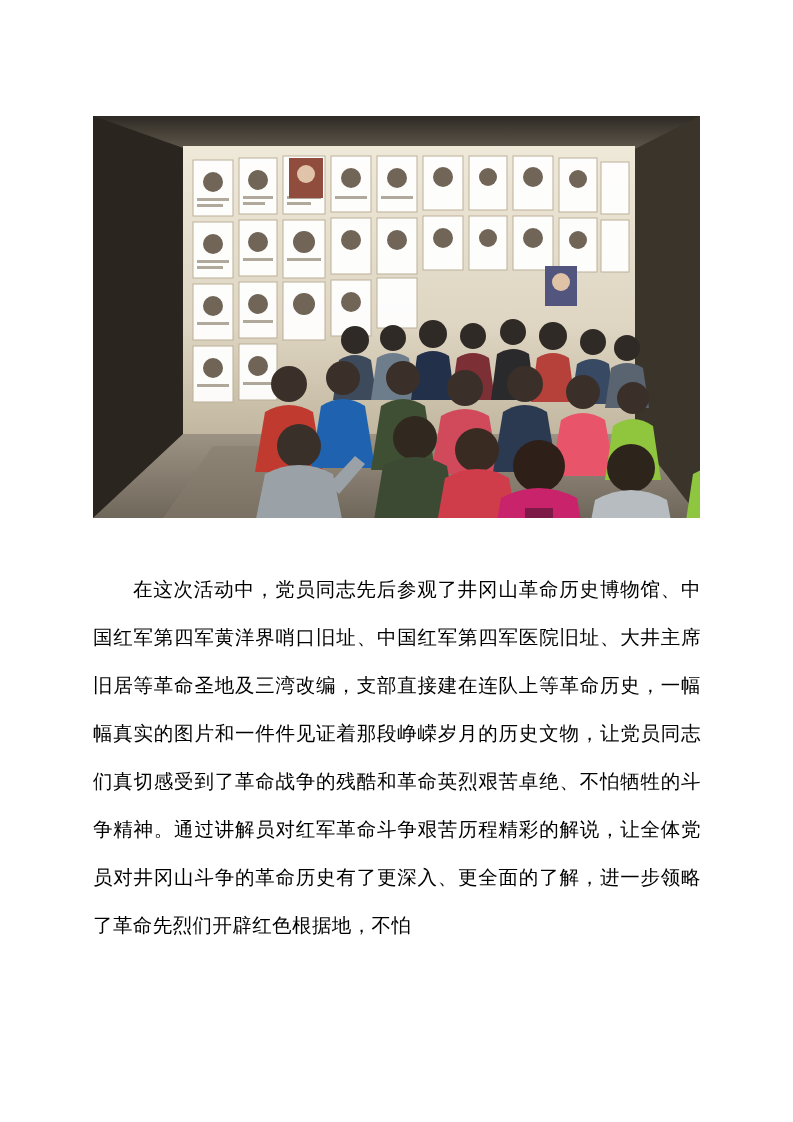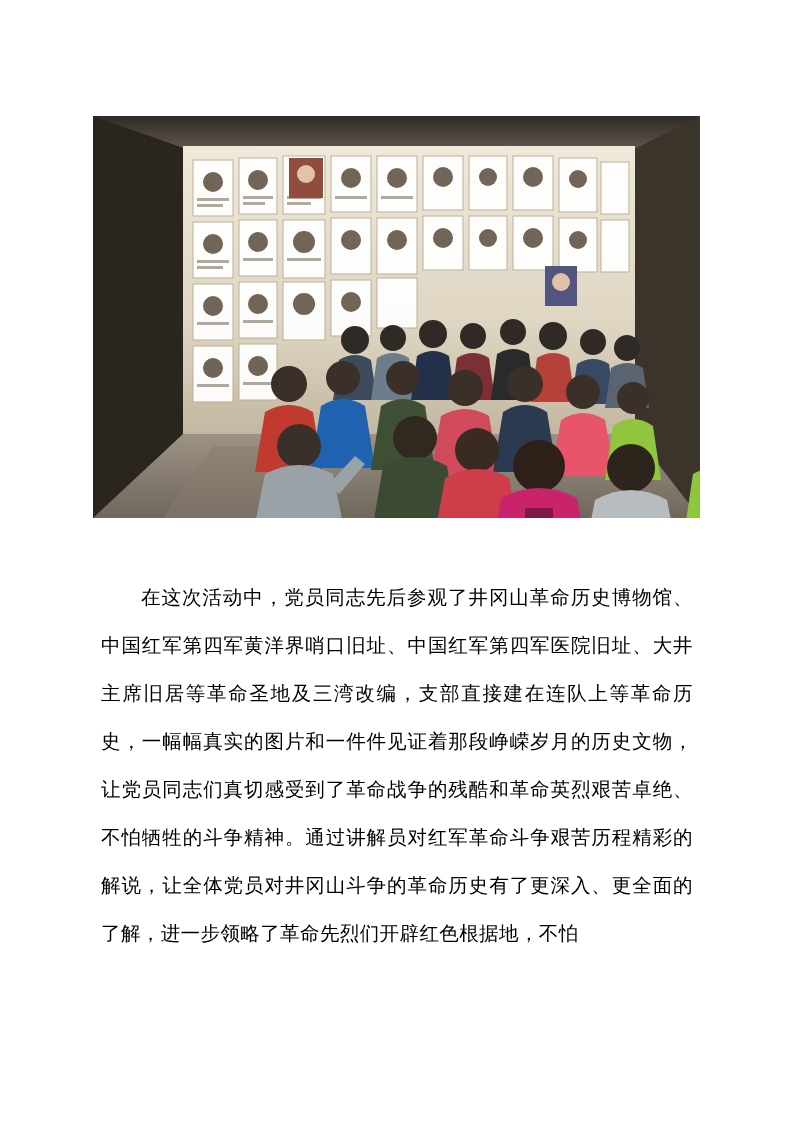--- a/index.html
+++ b/index.html
@@ -39,21 +39,21 @@
     width: 608px;
     font-size: 19.5px;
     line-height: 48px;
     color: #000000;
     text-align: justify;
     text-justify: inter-ideograph;
     letter-spacing: 0.4px;
     font-family: "Liberation Serif", "DejaVu Serif", serif;
   }
   .body-text p {
-    margin: 8px;
+    margin: 0;
     text-indent: 2.05em;
   }
 </style>
 </head>
 <body>
 
 <div class="page">
 
   <div class="photo-block">
     <svg class="photo-svg" viewBox="0 0 607 402" preserveAspectRatio="none">

